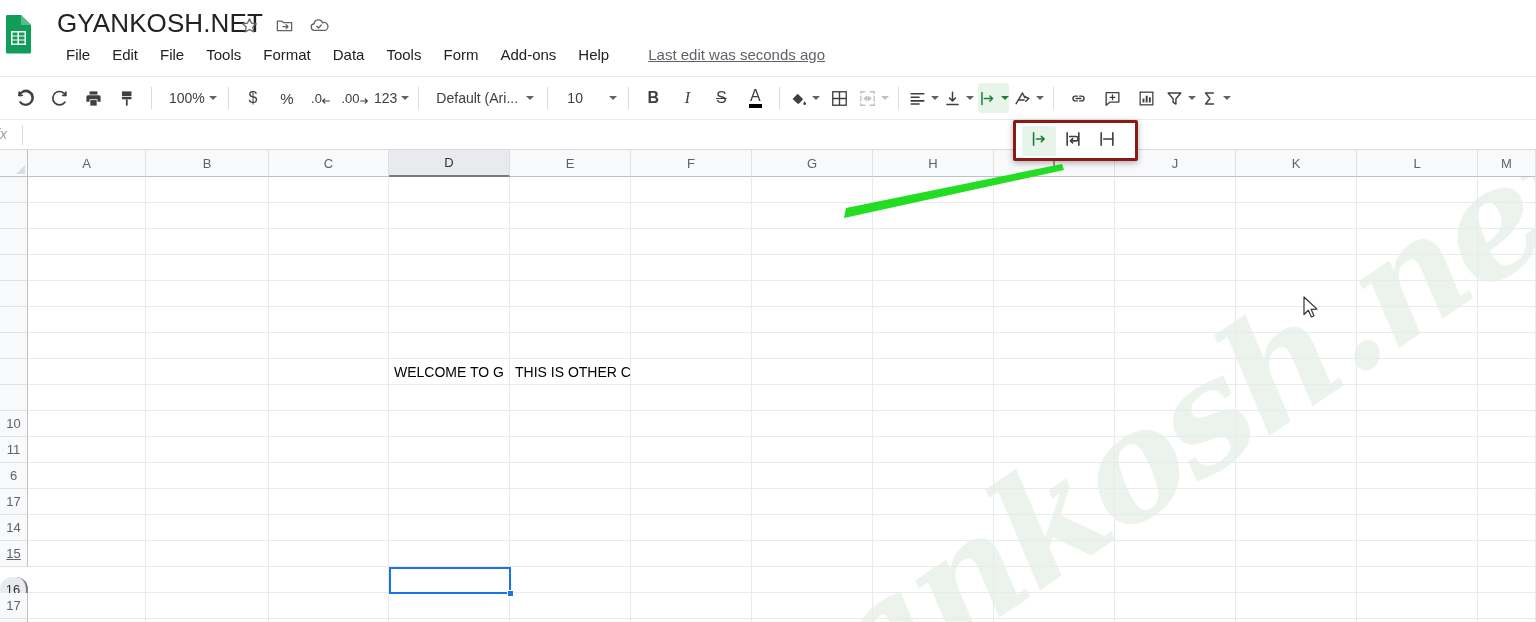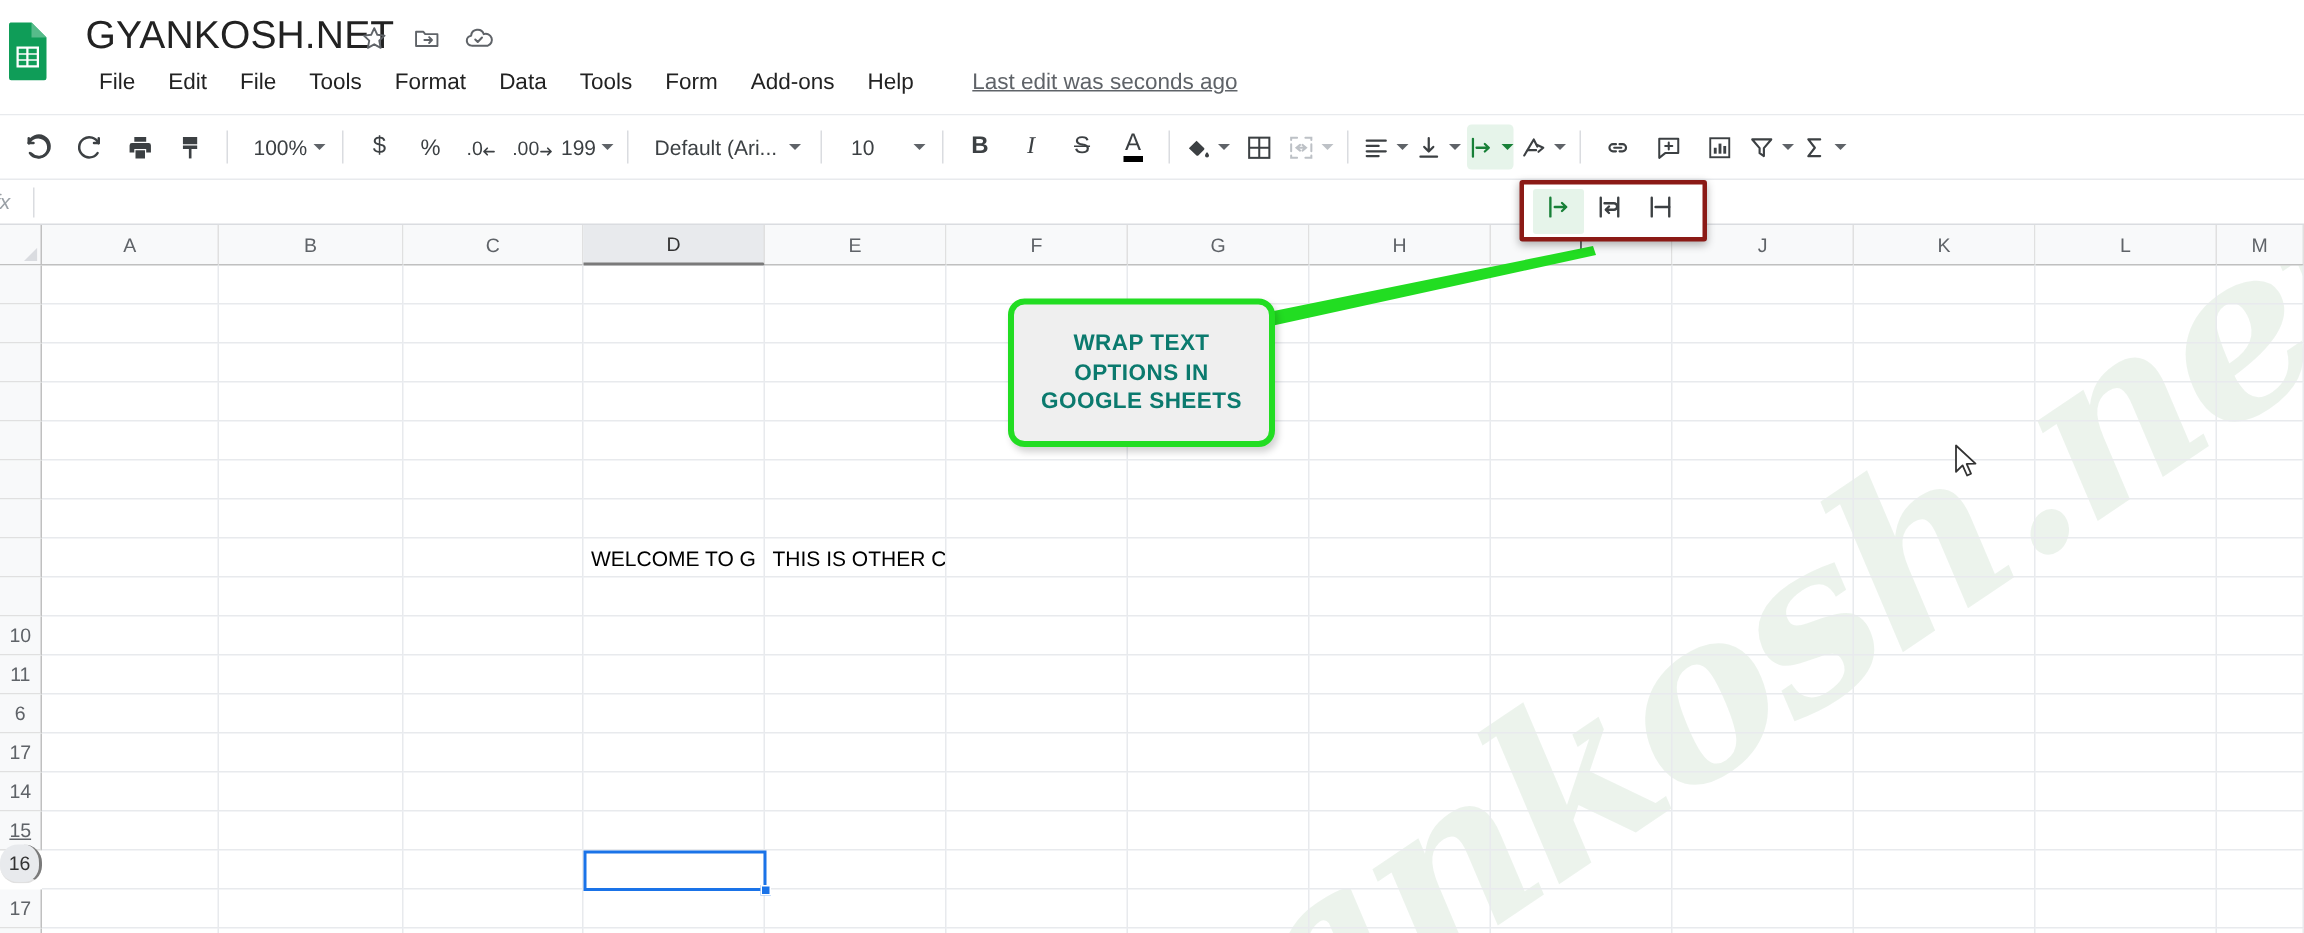--- a/index.html
+++ b/index.html
@@ -234,21 +234,21 @@
         <path d="M10 6H2M4.6 3.4 2 6l2.6 2.6"></path>
       </svg>
     </div>
     <div class="tb">
       <span class="tb-txt" style="font-size:13px">.00</span>
       <svg width="10" height="10" viewBox="0 0 12 12" style="margin-left:-1px;margin-top:6px" fill="none" stroke="#3c4043" stroke-width="1.4" stroke-linecap="round" stroke-linejoin="round">
         <path d="M2 6h8M7.4 3.4 10 6l-2.6 2.6"></path>
       </svg>
     </div>
     <div class="tb">
-      <span class="tb-txt">199</span>
+      <span class="tb-txt">123</span>
       <span class="caret"></span>
     </div>
 
     <div class="tb-sep"></div>
 
     <div class="tb tb-font">
       <span class="tb-txt" style="overflow:hidden;white-space:nowrap">Default (Ari...</span>
       <span class="caret" style="margin-left:8px"></span>
     </div>
 
@@ -402,21 +402,21 @@
         <div class="rowhead" style="top: 157px;"></div>
         <div class="rowhead" style="top: 183px;"></div>
         <div class="rowhead" style="top: 209px;"></div>
         <div class="rowhead" style="top: 235px;"></div>
         <div class="rowhead" style="top: 261px;">10</div>
         <div class="rowhead" style="top: 287px;">11</div>
         <div class="rowhead" style="top: 313px;">6</div>
         <div class="rowhead" style="top: 339px;">17</div>
         <div class="rowhead" style="top: 365px;">14</div>
         <div class="rowhead" style="top: 391px; text-decoration: underline;">15</div>
-        <div class="rowhead sel" style="top: 413px; border-radius: 12px;">16</div>
+        <div class="rowhead sel" style="top: 427px; border-radius: 12px;">16</div>
         <div class="rowhead" style="top: 443px;">17</div>
         <div class="rowhead" style="top: 469px;">18</div>
       </div>
     <div id="cells">
         <div class="cell" style="left: 28px; width: 118px; top: 27px;"></div>
         <div class="cell" style="left: 146px; width: 123px; top: 27px;"></div>
         <div class="cell" style="left: 269px; width: 120px; top: 27px;"></div>
         <div class="cell" style="left: 389px; width: 121px; top: 27px;"></div>
         <div class="cell" style="left: 510px; width: 121px; top: 27px;"></div>
         <div class="cell" style="left: 631px; width: 121px; top: 27px;"></div>
@@ -656,27 +656,20 @@
     <div id="selection">
         <div class="selcell" style="left: 389px; top: 417px; width: 122px; height: 27px;"></div>
         <div class="fillhandle" style="left: 507px; top: 440px;"></div>
       </div>
   </div>
 
   <svg class="leader" viewBox="0 0 230 60">
     <path d="M4 58 L6 48 L222 4 L224 10 Z" fill="#22dd22"></path>
   </svg>
 
-  <div class="callout">
-    <div class="callout-text">
-      <div>WRAP TEXT</div>
-      <div>OPTIONS IN</div>
-      <div>GOOGLE SHEETS</div>
-    </div>
-  </div>
 
   <div class="wrap-popup">
     <div class="wrap-opt active">
       <span>
         <svg width="20" height="20" viewBox="0 0 24 24" fill="none" stroke="currentColor" stroke-width="1.9" stroke-linecap="round" stroke-linejoin="round">
           <path d="M5.5 4.5v15"></path>
             <path d="M9 12h9M14.8 8.8 18.2 12l-3.4 3.2"></path>
         </svg>
       </span>
     </div>

